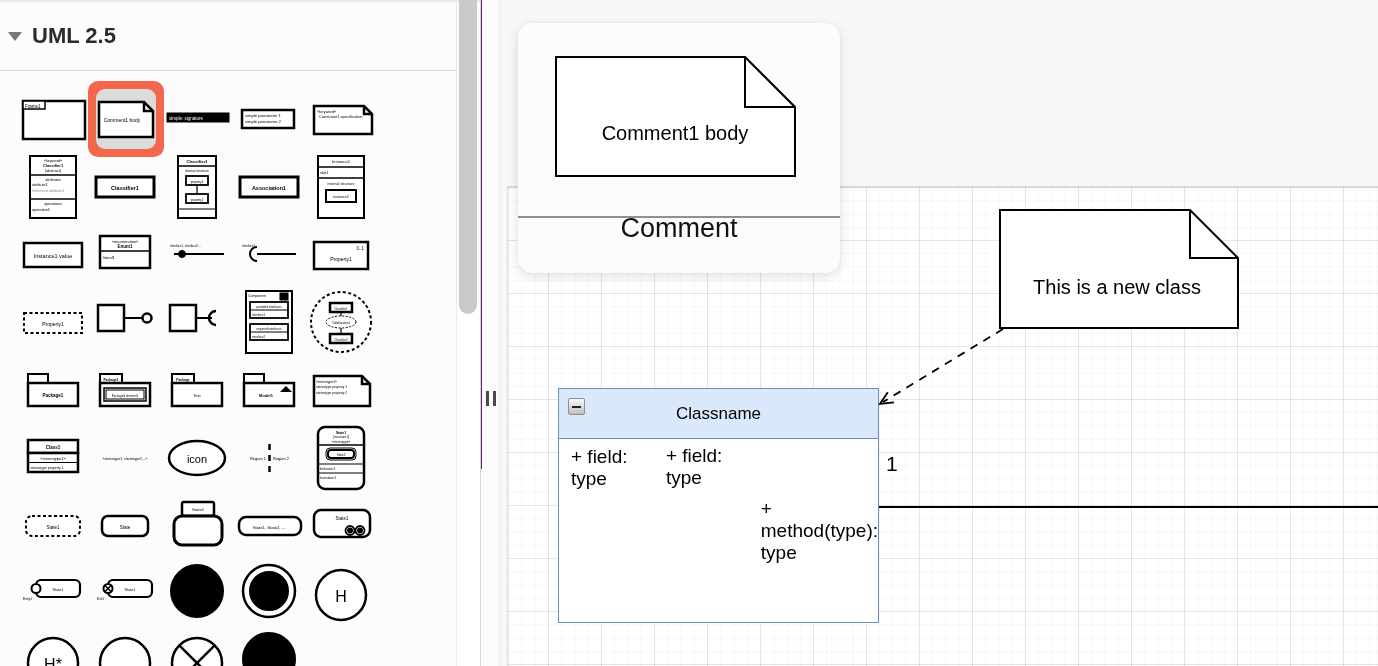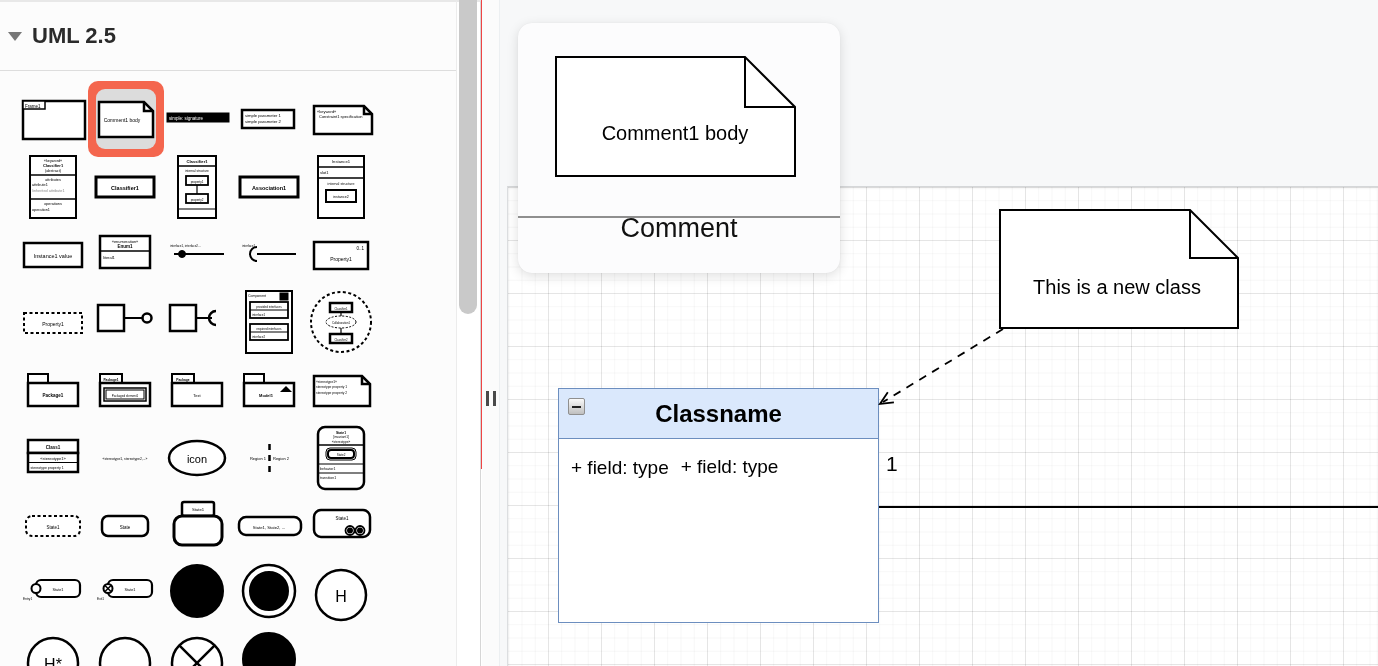--- a/index.html
+++ b/index.html
@@ -1,18 +1,18 @@
 <!DOCTYPE html>
 <html style="--sel-red: #f4664e; --cls-header: #dae8fc; --cls-border: #6c8ebf;"><head>
 <meta charset="utf-8">
 <style>
   * { margin:0; padding:0; box-sizing:border-box; }
   html,body { width:1378px; height:666px; overflow:hidden;
     font-family:"Liberation Sans", sans-serif; background:#fff; }
-  #app { position:relative; width:1378px; height:469px; background:#ef4444; }
+  #app { position:relative; width:1378px; height:469px; background:#701a75; }
 
   
   #sidebar { position:absolute; left:0; top:0; width:456px; height:666px;
     background:#fcfcfc; border-top:2px solid #e8e8e8; overflow:hidden; }
   .panel-header { position:relative; height:68px; display:flex; align-items:center; }
   .tri { width:0; height:0; margin-left:8px;
     border-left:7px solid transparent; border-right:7px solid transparent;
     border-top:9px solid #777; }
   .panel-title { margin-left:10px; font-size:22px; font-weight:600; color:#2b2b2b; }
   .panel-divider { height:1px; background:#ddd; margin:0; }
@@ -57,21 +57,21 @@
   #wires { position:absolute; left:0; top:0; width:878px; height:666px;
     pointer-events:none; z-index:3; }
 
   
   #uml-class { position:absolute; left:58px; top:388px; width:321px; height:235px;
     background:#fff; border:1.6px solid var(--cls-border,#6c8ebf); z-index:2;
     display:flex; flex-direction:column; }
   .cls-header { height:50px; background:var(--cls-header,#dae8fc);
     border-bottom:1.4px solid var(--cls-border,#6c8ebf);
     display:flex; align-items:center; justify-content:center; position:relative; }
-  .cls-title { font-size:24px; font-weight:bold; color:#000; }
+  .cls-title { font-size:17px; font-weight:normal; color:#000; }
   .collapse-btn { position:absolute; left:9px; top:9px; width:17px; height:17px;
     background:linear-gradient(#fafafa,#bfbfbf); border:1px solid #8f8f8f;
     border-radius:2px; display:flex; align-items:center; justify-content:center;
     cursor:pointer; }
   .collapse-btn .minus { width:9px; height:2px; background:#222; }
   .cls-row { font-size:19px; color:#000; padding-left:12px; display:flex; align-items:center; }
   .cls-row.f1 { height:57px; } .cls-row.f2 { height:56px; }
   .cls-sep { height:0; border-top:2px solid #000; }
   .cls-row.m1 { flex:1; }
 
@@ -476,20 +476,21 @@
       <div class="cls-header">
         <span class="collapse-btn">
           <span class="minus"></span>
         </span>
         <span class="cls-title">Classname</span>
       </div>
       <div id="cls-body" style="display: flex; flex-direction: row; flex: 1 1 0%;">
           <div class="cls-row f1">+ field: type</div>
           <div class="cls-row f2">+ field: type</div>
           <div class="cls-sep"></div>
+          <div class="cls-row m1">+ method(type): type</div>
         </div>
     </div>
 
     <svg id="canvas-note" width="241" height="121" viewBox="0 0 241 121">
       <path d="M1,1 H191 L239,49 V119 H1 Z" fill="#fff" stroke="#000" stroke-width="2"></path>
       <path d="M191,1 V49 H239" fill="none" stroke="#000" stroke-width="2"></path>
       <text x="118" y="85" font-size="20" text-anchor="middle" fill="#000">This is a new class</text>
     </svg>
 
     <div class="edge-label">1</div>

